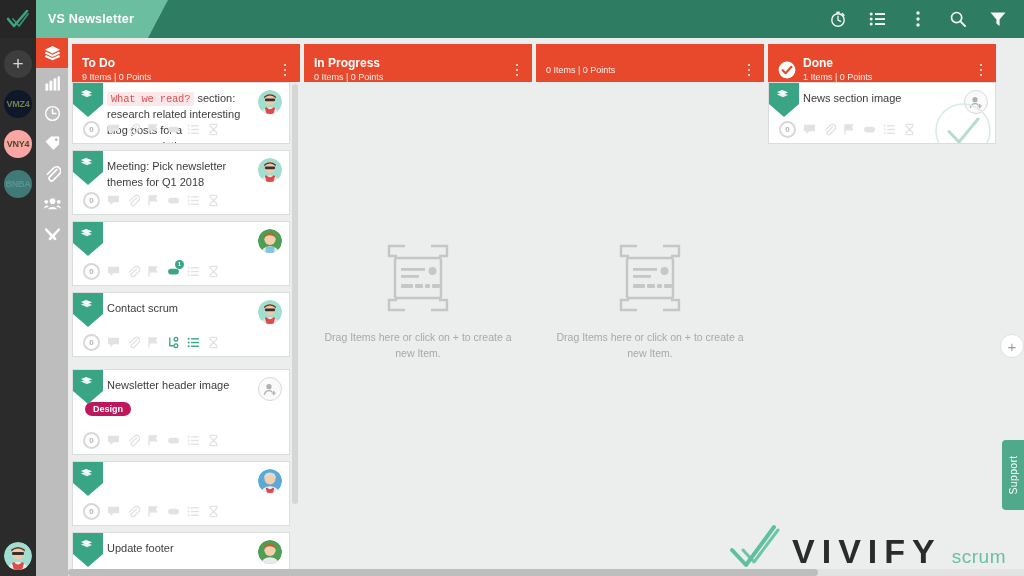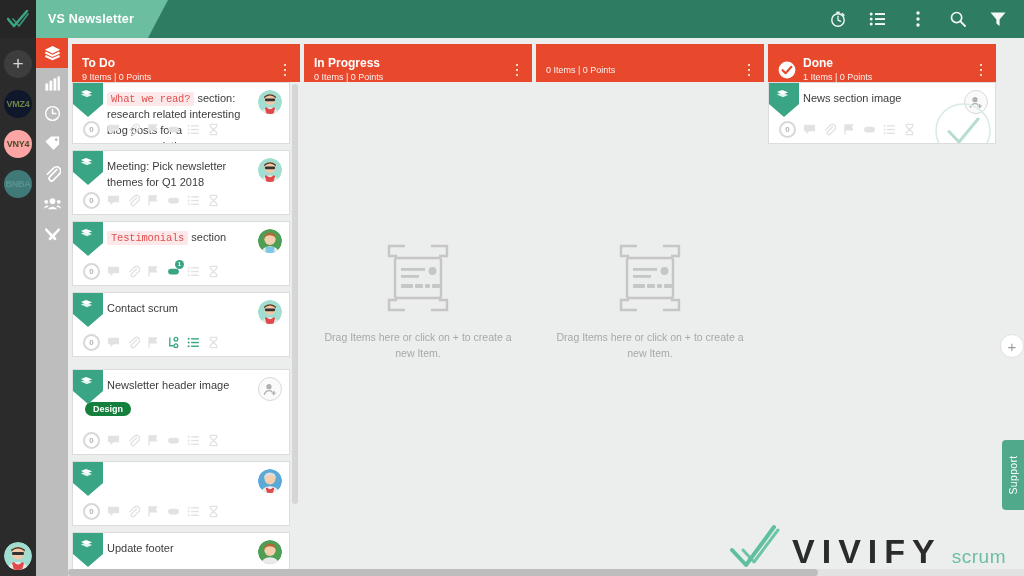--- a/index.html
+++ b/index.html
@@ -116,21 +116,21 @@
   .card-avatar {
     position: absolute; right: 7px; top: 7px; width: 24px; height: 24px;
     border-radius: 50%; overflow: hidden;
   }
   .card-avatar.empty {
     background: #fafafa; border: 1px solid #d8d8d8;
     display: flex; align-items: center; justify-content: center;
   }
   .card-tag {
     display: inline-block; margin: 2px 0 0 12px; padding: 2px 8px;
-    background: #15803d; color: #fff; font-size: 9px; font-weight: bold;
+    background: #be185d; color: #fff; font-size: 9px; font-weight: bold;
     border-radius: 9px;
   }
   .card-foot {
     position: absolute; left: 10px; bottom: 6px; right: 8px;
     display: flex; align-items: center; gap: 7px; height: 16px;
   }
   .pts {
     width: 17px; height: 17px; border-radius: 50%; border: 2px solid #d8d8d8;
     color: #b4b4b4; font-size: 8px; font-weight: bold;
     display:flex; align-items:center; justify-content:center; flex: 0 0 auto;
@@ -477,23 +477,20 @@
               </div>
           </div>
         </div>
 
         <div class="card" style="height:65px;">
           <div class="card-corner">
             <svg width="13" height="13" viewBox="0 0 14 14">
                 <path d="M1 3.2 L6.5 1 L13 3.6 L7.5 6 Z" fill="#fff"></path>
                 <path d="M1 6 L6.5 3.8 L13 6.4 L7.5 8.8 Z" fill="#fff" opacity=".85"></path>
               </svg>
-          </div>
-          <div class="card-title">
-            <span class="hl">Testimonials</span><span class="cont"> section</span>
           </div>
           <div class="card-avatar">
             <svg width="24" height="24" viewBox="0 0 28 28">
               <circle cx="14" cy="14" r="14" fill="#4e9e55"></circle>
               <circle cx="14" cy="12" r="6.6" fill="#f3cfae"></circle>
               <path d="M6.8 12 q0 -8 7.2 -8 q7.2 0 7.2 8 q-1 -4 -7.2 -4.6 q-5.4 0 -7.2 4.6 z" fill="#b06a36"></path>
               <path d="M3 28 q2.5 -8 11 -8 q8.5 0 11 8 z" fill="#eaeaea"></path>
               <path d="M9 21 h10 v7 h-10 z" fill="#7cc6e8"></path>
             </svg>
           </div>

